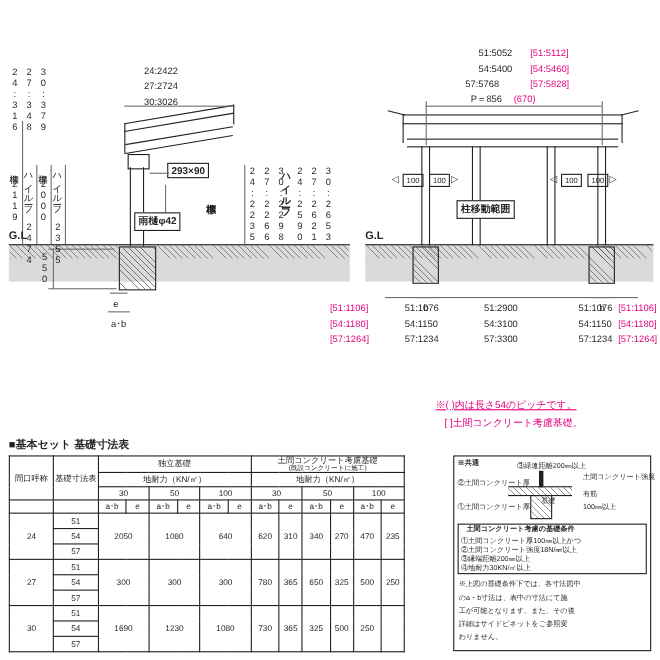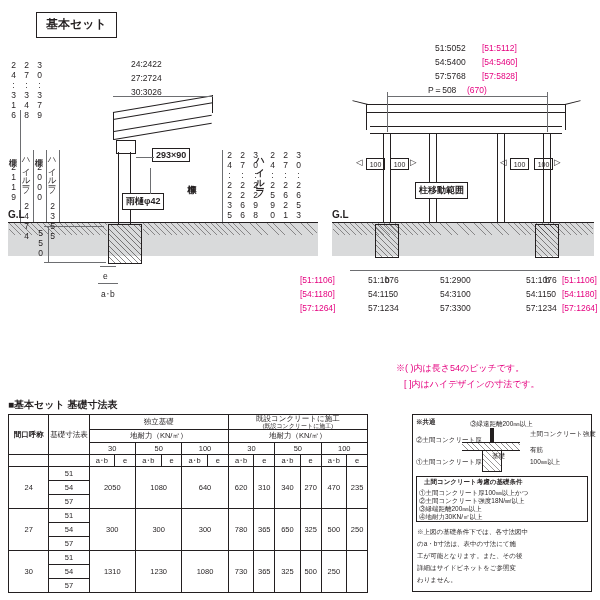--- a/index.html
+++ b/index.html
@@ -27,21 +27,20 @@
   .nb{border:none !important;}
   .rbox{position:absolute;border:1px solid #231f20;box-sizing:border-box;}
   .lbl-box{position:absolute;border:1px solid #231f20;background:#fff;padding:1px 3px;font-size:9px;font-weight:bold;}
   .small-box{position:absolute;border:1px solid #231f20;box-sizing:border-box;font-size:7px;text-align:center;}
 </style>
 </head>
 <body>
 
 <div class="root">
 
-  <div class="title-box">基本セット</div>
 
   <div class="abs" style="left:0;top:0;width:330px;height:340px;">
 
     <div class="ground" style="left:8px;top:222px;width:310px;height:34px;"></div>
     <div class="ln" style="left:8px;top:222px;width:310px;height:1.4px;"></div>
 
     <div class="ln" style="left:113px;top:112px;width:101px;height:1.2px;transform:rotate(-9.5deg);transform-origin:left center;"></div>
     <div class="ln" style="left:113px;top:119px;width:101px;height:1px;transform:rotate(-9.5deg);transform-origin:left center;"></div>
     <div class="ln" style="left:114px;top:131px;width:99px;height:1px;transform:rotate(-9.5deg);transform-origin:left center;"></div>
     <div class="ln" style="left:114px;top:139px;width:99px;height:1px;transform:rotate(-9.5deg);transform-origin:left center;"></div>
@@ -134,27 +133,27 @@
 
     <div class="box" style="left:45px;top:224px;width:24px;height:34px;"></div>
     <div class="hatch" style="left:46px;top:225px;width:22px;height:32px;opacity:.5;"></div>
     <div class="box" style="left:205px;top:224px;width:24px;height:34px;"></div>
     <div class="hatch" style="left:206px;top:225px;width:22px;height:32px;opacity:.5;"></div>
 
     <div class="abs t" style="left:105px;top:44px;">51:5052</div>
     <div class="abs t magenta" style="left:152px;top:44px;">[51:5112]</div>
     <div class="abs t" style="left:105px;top:58px;">54:5400</div>
     <div class="abs t magenta" style="left:152px;top:58px;">[54:5460]</div>
-    <div class="abs t" style="left:105px;top:72px;">57:5768</div>
+    <div class="abs t" style="left:93px;top:72px;">57:5768</div>
     <div class="abs t magenta" style="left:152px;top:72px;">[57:5828]</div>
 
     <div class="hair" style="left:57px;top:96px;width:160px;height:0.8px;"></div>
     <div class="hair" style="left:57px;top:92px;width:0.8px;height:40px;"></div>
     <div class="hair" style="left:217px;top:92px;width:0.8px;height:40px;"></div>
-    <div class="abs t" style="left:98px;top:86px;">P＝508</div>
+    <div class="abs t" style="left:98px;top:86px;">P＝856</div>
     <div class="abs t magenta" style="left:137px;top:86px;">(670)</div>
 
     <div class="small-box" style="left:36px;top:158px;width:19px;height:12px;line-height:12px;">100</div>
     <div class="small-box" style="left:60px;top:158px;width:19px;height:12px;line-height:12px;">100</div>
     <div class="small-box" style="left:180px;top:158px;width:19px;height:12px;line-height:12px;">100</div>
     <div class="small-box" style="left:204px;top:158px;width:19px;height:12px;line-height:12px;">100</div>
 
     <div class="abs t" style="left:26px;top:158px;">◁</div>
     <div class="abs t" style="left:80px;top:158px;">▷</div>
     <div class="abs t" style="left:170px;top:158px;">◁</div>
@@ -184,33 +183,33 @@
 
     <div class="abs t magenta" style="left:232px;top:276px;">[51:1106]</div>
     <div class="abs t magenta" style="left:232px;top:290px;">[54:1180]</div>
     <div class="abs t magenta" style="left:232px;top:304px;">[57:1264]</div>
   </div>
 
   <div class="abs t magenta" style="left:300px;top:276px;">[51:1106]</div>
   <div class="abs t magenta" style="left:300px;top:290px;">[54:1180]</div>
   <div class="abs t magenta" style="left:300px;top:304px;">[57:1264]</div>
 
-  <div class="abs t9 magenta" style="left:396px;top:364px;">※(  )内は長さ54のピッチです。</div>
-  <div class="abs t9 magenta" style="left:404px;top:380px;">[  ]内はハイデザインの寸法です。</div>
+  <div class="abs t9 magenta" style="left:396px;top:364px;text-decoration:underline;">※(  )内は長さ54のピッチです。</div>
+  <div class="abs t9 magenta" style="left:404px;top:380px;">[  ]土間コンクリート考慮基礎。</div>
 
   <div class="abs t10 b" style="left:8px;top:400px;">■基本セット 基礎寸法表</div>
 
   <table class="tbl" style="left:8px;top:414px;width:360px;">
     <tbody>
         <tr>
-      <td rowspan="3" style="width:32px;font-weight:bold;">間口呼称</td>
+      <td rowspan="3" style="width:32px;">間口呼称</td>
       <td rowspan="3" style="width:32px;">基礎寸法表</td>
       <td colspan="6" style="height:13px;">独立基礎</td>
       <td colspan="6">
-        <div>既設コンクリートに施工</div>
+        <div>土間コンクリート考慮基礎</div>
         <div style="font-size:6px;">(既設コンクリートに施工)</div>
       </td>
     </tr>
     <tr>
       <td colspan="6" style="height:12px;">地耐力（KN/㎡）</td>
       <td colspan="6">地耐力（KN/㎡）</td>
     </tr>
     <tr>
       <td colspan="2" style="height:11px;">30</td>
       <td colspan="2">50</td>
@@ -272,21 +271,21 @@
     <tr>
       <td style="height:13px;">54</td>
     </tr>
     <tr>
       <td style="height:13px;">57</td>
     </tr>
 
     <tr>
       <td rowspan="3">30</td>
       <td style="height:13px;">51</td>
-      <td colspan="2" rowspan="3">1310</td>
+      <td colspan="2" rowspan="3">1690</td>
       <td colspan="2" rowspan="3">1230</td>
       <td colspan="2" rowspan="3">1080</td>
       <td rowspan="3">730</td>
       <td rowspan="3">365</td>
       <td rowspan="3">325</td>
       <td rowspan="3">500</td>
       <td rowspan="3">250</td>
       <td rowspan="3"></td>
     </tr>
     <tr>

